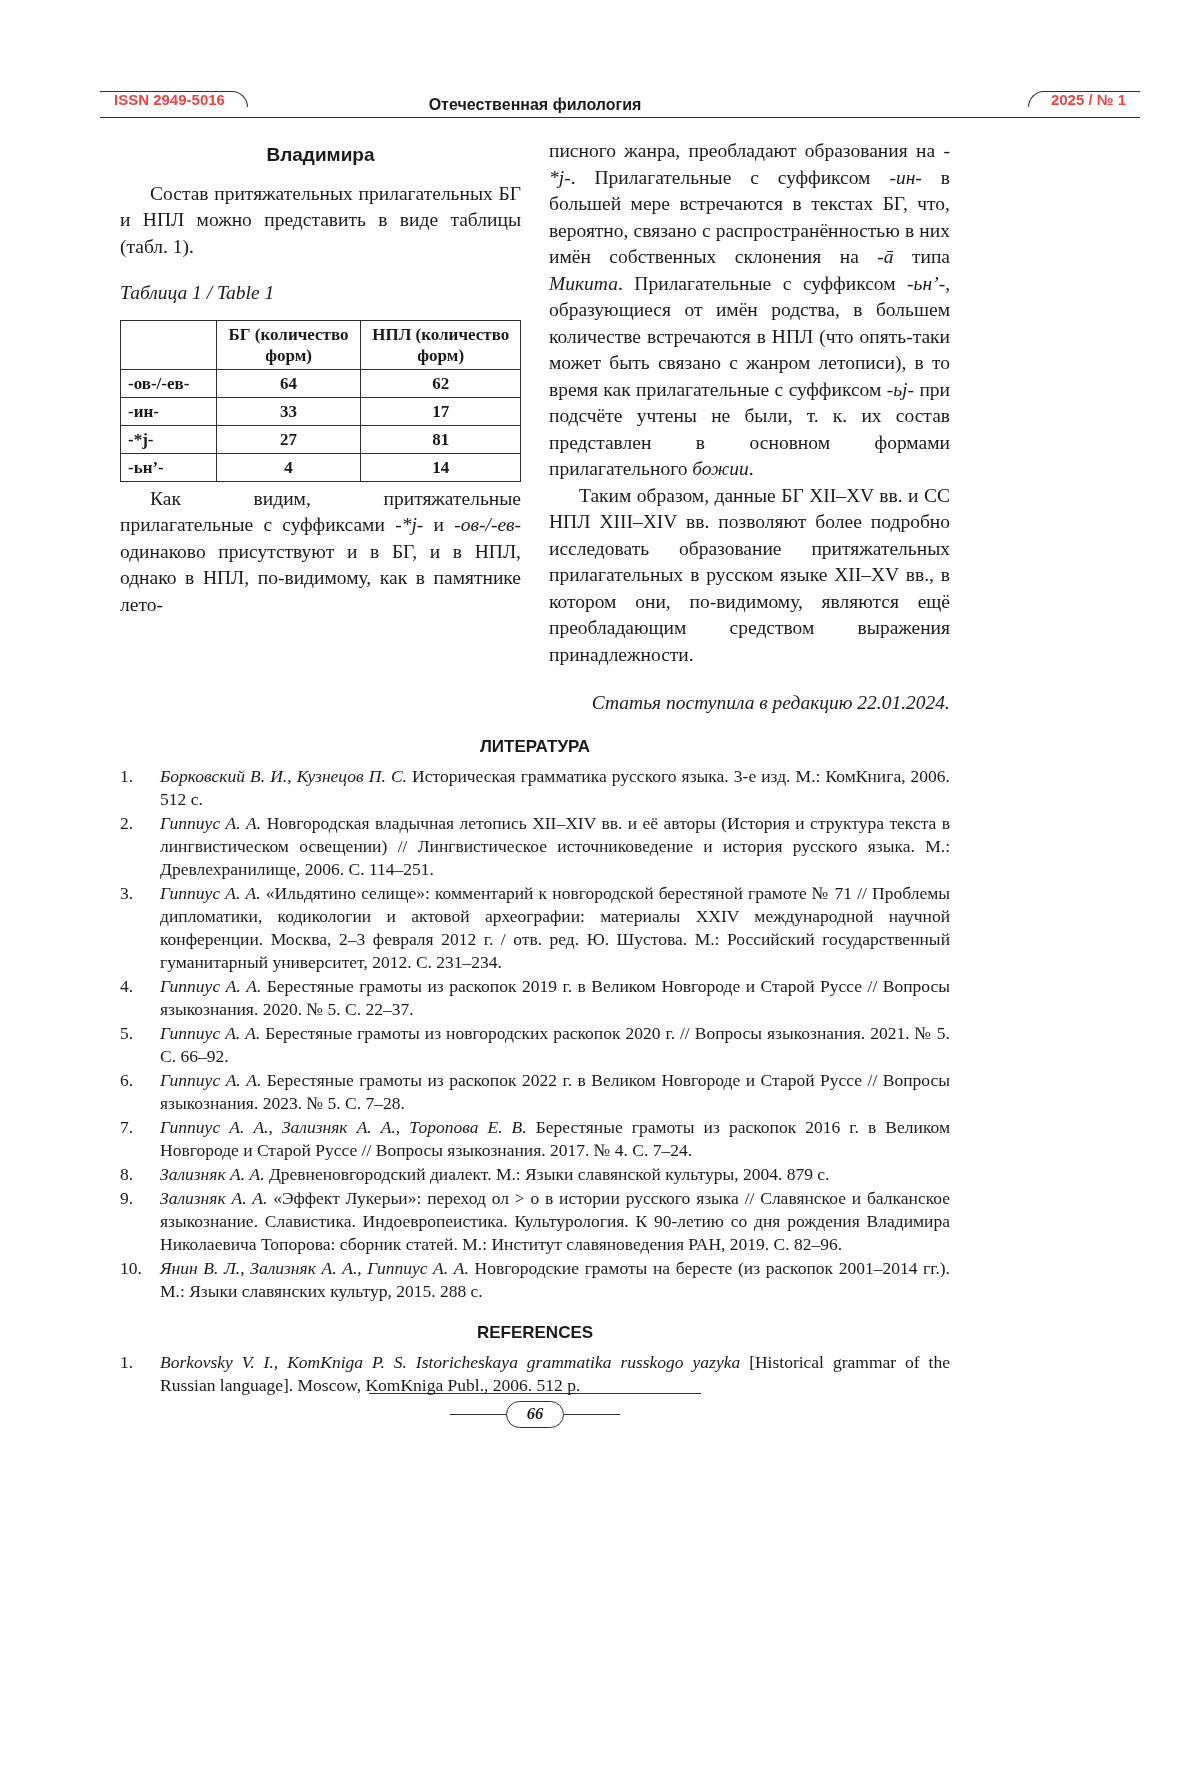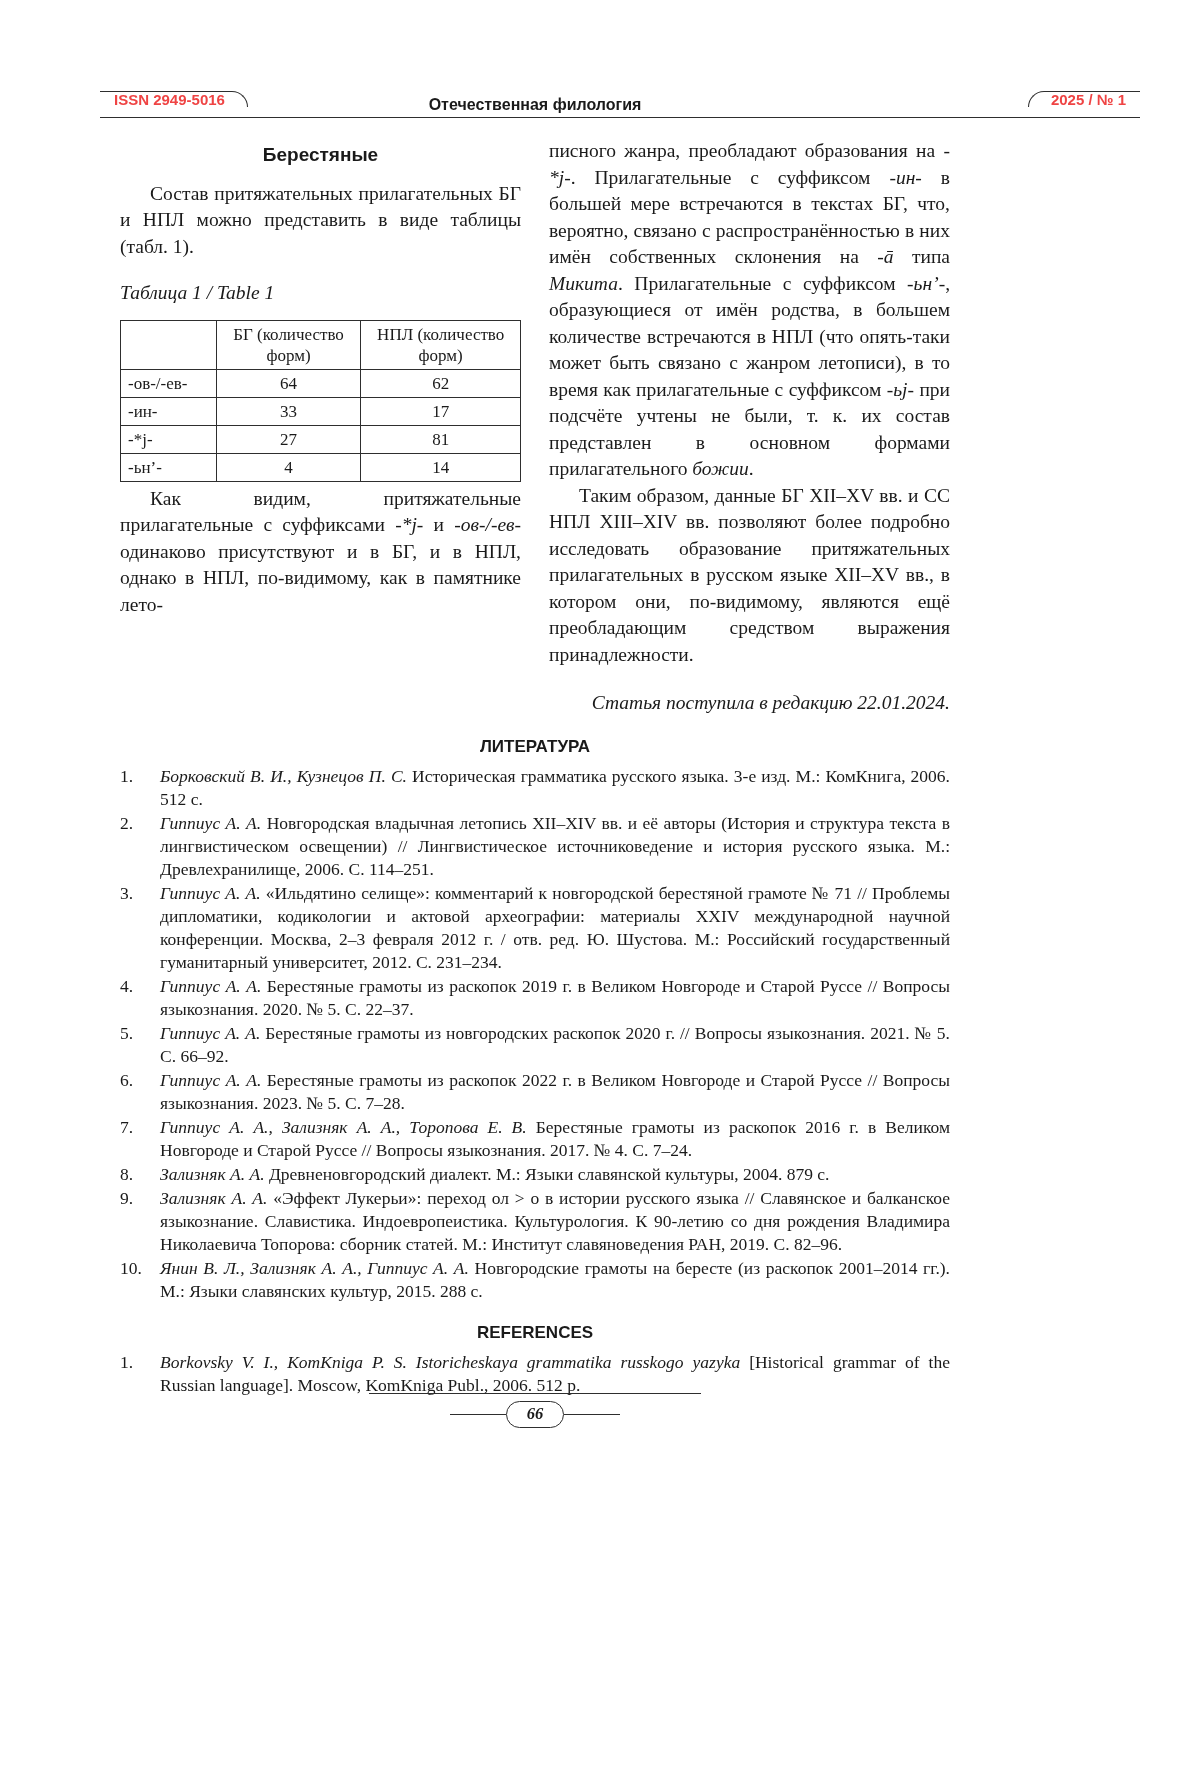--- a/index.html
+++ b/index.html
@@ -54,21 +54,21 @@
   .p-indent { text-indent:30px; }
   .table-label { font-style:italic; margin-top:20px; text-align:left; }
   .table-caption {
     font-weight:bold; margin-top:8px; line-height:26px; text-align:left;
   }
   table.morph {
     border-collapse:collapse; width:100%; margin-top:13px;
     font-size:17px; line-height:21px;
   }
   table.morph th, table.morph td {
-    border:1px solid #2e2e2e; padding:3px 7px; font-weight:normal;
+    border:1px solid #2e2e2e; padding:3px 7px; font-weight:bold;
   }
   table.morph th { text-align:center; vertical-align:middle; }
   td.suffix-cell { width:96px; text-align:left; }
   th.bg-col { width:145px; }
   th.npl-col { width:160px; }
   td.val-cell { text-align:center; }
   .after-table { margin-top:4px; }
   .received-note {
     margin-top:22px; font-style:italic; text-align:right; font-size:19.5px;
   }
@@ -106,21 +106,21 @@
 </div>
 <div class="journal-title">Отечественная филология</div>
 <div class="tab tab-right">
   <span>2025 / № 1</span>
 </div>
 
 <div class="content">
   <div class="columns">
 
     <div class="col">
-      <div class="conclusion-heading">Берестяные</div>
+      <div class="conclusion-heading">Владимира</div>
       <p class="p-indent">Состав притяжательных прилагательных БГ и НПЛ можно представить в виде таблицы (табл. 1).</p>
       <div class="table-label">Таблица 1 / Table 1</div>
 
       <table class="morph">
         <tbody>
             <tr>
           <th class="suffix-cell"></th>
           <th class="bg-col">БГ (количество форм)</th>
           <th class="npl-col">НПЛ (количество форм)</th>
         </tr>

